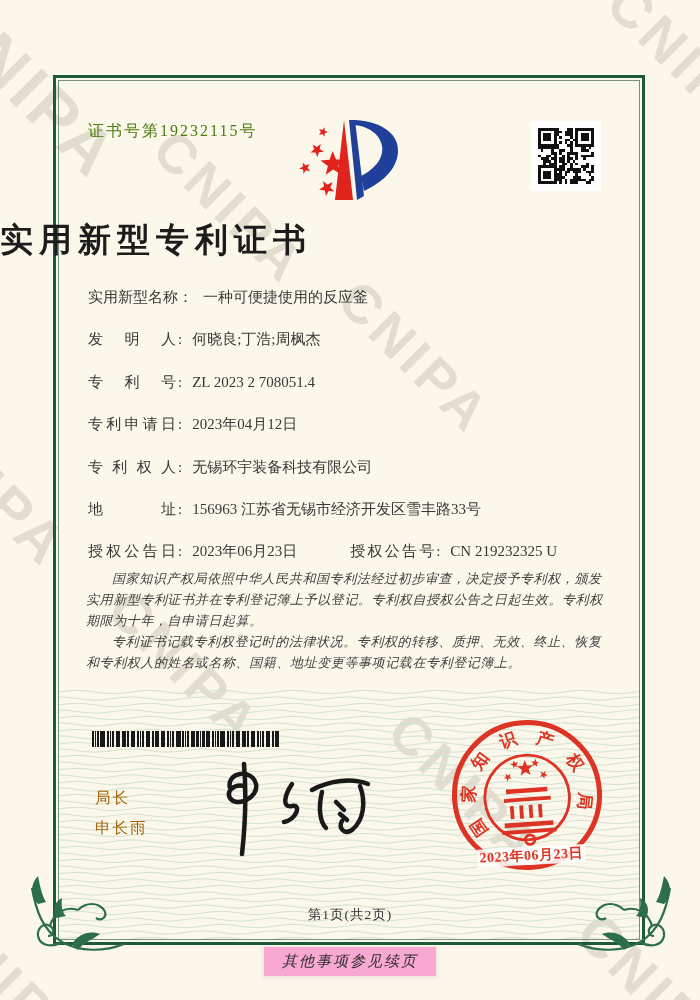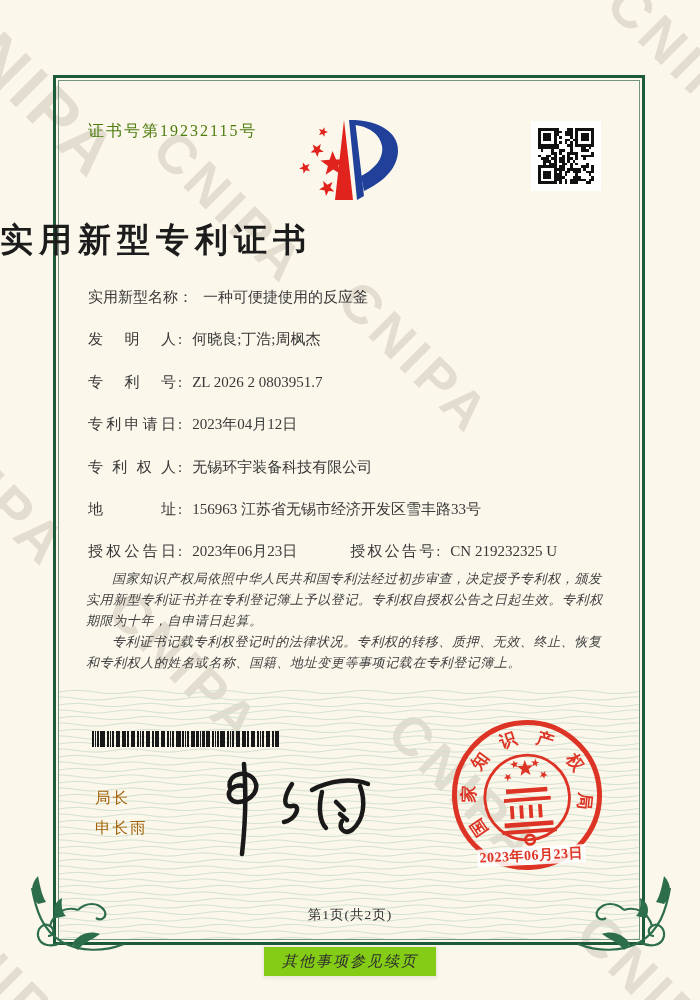--- a/index.html
+++ b/index.html
@@ -55,21 +55,21 @@
   
   .seal{left:452px;top:720px;width:150px;height:150px;transform:rotate(-4deg);color:var(--seal-red);opacity:.95;}
   .seal-ring{position:absolute;inset:0;border:5px solid var(--seal-red);border-radius:50%;}
   .seal-char{position:absolute;left:50%;top:50%;font-size:17px;font-weight:bold;color:var(--seal-red);
     font-family:"Liberation Sans","DejaVu Sans",sans-serif;}
   .seal-emblem{position:absolute;left:28px;top:23px;}
   .seal-date{position:absolute;left:50%;bottom:5px;transform:translateX(-50%) rotate(1deg);
     font-size:14px;font-weight:bold;color:var(--seal-red);background:rgba(255,255,255,.88);
     padding:0 2px;white-space:nowrap;letter-spacing:.5px;}
   .page-num{left:0;right:0;top:906px;text-align:center;font-size:13.5px;letter-spacing:1px;color:#333;}
-  .cont-note{left:50%;top:946px;transform:translateX(-50%);background:#84cc16;border:1px solid #eeeae0;
+  .cont-note{left:50%;top:946px;transform:translateX(-50%);background:#f9a8d4;border:1px solid #eeeae0;
     box-shadow:0 1px 4px rgba(0,0,0,.08);padding:5px 18px;font-size:15px;font-style:italic;
     letter-spacing:2px;color:#2e2e2e;white-space:nowrap;}
   .ornament{position:absolute;width:100px;height:100px;}
   .ornament.br{transform:scaleX(-1);}
 </style>
 </head>
 <body>
 
 <div class="page">
 
@@ -423,21 +423,21 @@
         <span class="colon">:</span>
         <span class="fvalue">何晓良;丁浩;周枫杰</span>
     </div>
     <div class="frow">
       <span class="flabel">
           <span>专</span>
           <span>利</span>
           <span>号</span>
         </span>
         <span class="colon">:</span>
-        <span class="fvalue">ZL 2026 2 0803951.7</span>
+        <span class="fvalue">ZL 2023 2 708051.4</span>
     </div>
     <div class="frow">
       <span class="flabel">
           <span>专</span>
           <span>利</span>
           <span>申</span>
           <span>请</span>
           <span>日</span>
         </span>
         <span class="colon">:</span>

